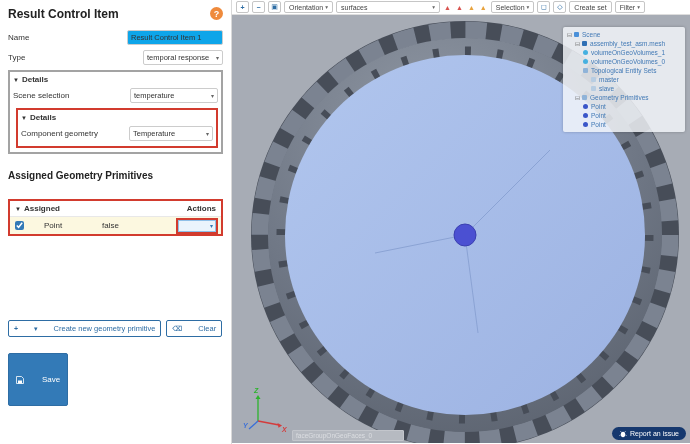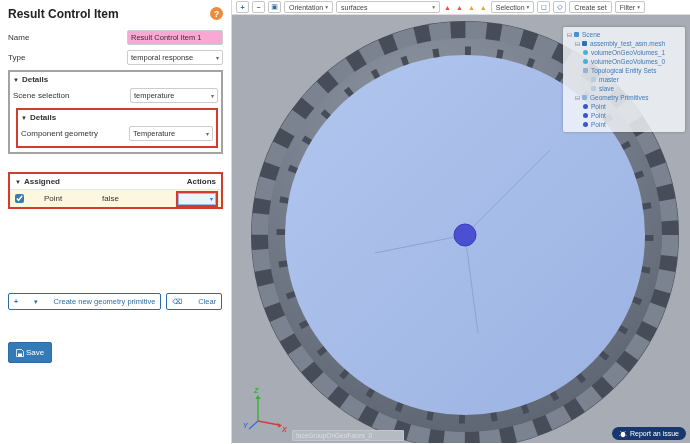--- a/index.html
+++ b/index.html
@@ -10,22 +10,22 @@
   
   .left-panel { position:absolute; left:0; top:0; bottom:0; width:232px; background:#fff;
                 border-right:1px solid #d9d9d9; padding:7px 8px; }
   .panel-header { display:flex; justify-content:space-between; align-items:flex-start; margin-bottom:9px; }
   .panel-title { font-size:12px; font-weight:bold; color:#222; }
   .help-badge { width:13px; height:13px; border-radius:50%; background:#ef8a3c; color:#fff;
                 font-size:9px; font-weight:bold; display:flex; align-items:center; justify-content:center; cursor:pointer; }
   .form-row { display:flex; align-items:center; margin-bottom:5px; }
   .form-row .lbl { flex:1; font-size:8px; color:#333; }
   .tinput { width:96px; height:15px; border:1px solid #ccc; border-radius:2px; font-size:7.5px;
-            padding:0 3px; color:#333; background:#f9a8d4; font-family:inherit; }
-  .tselect { width:96px; height:15px; border:1px solid #ccc; border-radius:2px; font-size:7.5px;
+            padding:0 3px; color:#333; background:#0ea5e9; font-family:inherit; }
+  .tselect { width:80px; height:15px; border:1px solid #ccc; border-radius:2px; font-size:7.5px;
              padding:0 3px; color:#333; background:#fff; display:flex; align-items:center;
              justify-content:space-between; cursor:pointer; }
   .tselect .caret { color:#666; font-size:6px; }
   .hl { border:2px solid #a3a3a3; padding:3px; margin:3px 0 4px 0; }
   .hl-inner { border:2px solid #d23b2e; padding:3px; margin:3px 0 1px 3px; }
   .details-caption { font-size:8px; font-weight:bold; color:#333; margin-bottom:4px; display:flex; gap:3px; align-items:center; }
   .details-caption .tri { font-size:6px; color:#333; }
   .section-heading { font-size:10px; font-weight:bold; color:#222; margin:16px 0 10px 0; }
   .assigned-box { border:2px solid #d23b2e; padding:0; margin-top:18px; }
   .table-head { display:flex; justify-content:space-between; align-items:center; padding:3px 5px;
@@ -35,22 +35,22 @@
   .cb { width:9px; height:9px; accent-color:#337ab7; margin:0; cursor:pointer; }
   .row-name { margin-left:20px; width:58px; }
   .row-value { width:50px; }
   .row-action-select { margin-left:auto; width:38px; height:12px; border:1px solid #8fc0e8;
                        outline:2px solid #d23b2e; background:#eaf4fc; display:flex; align-items:center;
                        justify-content:flex-end; padding:0 2px; font-size:6px; color:#337ab7; cursor:pointer; }
   .btn-group { margin-top:84px; display:flex; gap:5px; }
   .btn-outline { display:inline-flex; align-items:center; gap:16px; border:1px solid #2e6da4; color:#2e6da4;
                  background:#fff; border-radius:2px; font-size:7.5px; padding:3px 5px; cursor:pointer; font-family:inherit; }
   .btn-outline .mini { font-size:7px; font-weight:bold; }
-  .btn-primary { margin-top:32px; display:inline-flex; align-items:center; gap:2px; background:#337ab7; color:#fff;
-                 border:1px solid #2e6da4; border-radius:2px; font-size:8px; padding:5px 7px; cursor:pointer; font-family:inherit; }
+  .btn-primary { margin-top:16px; display:inline-flex; align-items:center; gap:18px; background:#337ab7; color:#fff;
+                 border:1px solid #2e6da4; border-radius:2px; font-size:8px; padding:21px 7px; cursor:pointer; font-family:inherit; }
 
   
   .viewport { position:absolute; left:232px; right:0; top:0; bottom:0; }
   .vp-toolbar { height:15px; background:#fff; border-bottom:1px solid #ddd; display:flex; align-items:center;
                 gap:3px; padding:0 4px; font-size:7px; color:#444; }
   .tbtn { height:12px; border:1px solid #c6c6c6; border-radius:2px; background:#fff; display:inline-flex;
           align-items:center; gap:2px; padding:0 4px; color:#444; cursor:pointer; white-space:nowrap; font-family:inherit; }
   .ticon { width:13px; padding:0; justify-content:center; color:#2e6da4; font-weight:bold; }
   .tsel { justify-content:space-between; }
   .tsel .caret, .tbtn .caret { color:#666; font-size:5.5px; }
@@ -133,20 +133,21 @@
         <div class="form-row" style="margin-bottom:2px">
           <span class="lbl">Component geometry</span>
           <div class="tselect" style="width:84px">
             <span>Temperature</span>
             <span class="caret">▾</span>
           </div>
         </div>
       </div>
     </div>
 
+    <div class="section-heading">Assigned Geometry Primitives</div>
 
     <div class="assigned-box">
       <div class="table-head">
         <span class="left">
           <span class="tri" style="font-size:6px">▼</span>
           <span>Assigned</span>
         </span>
         <span>Actions</span>
       </div>
       <div class="table-row">

